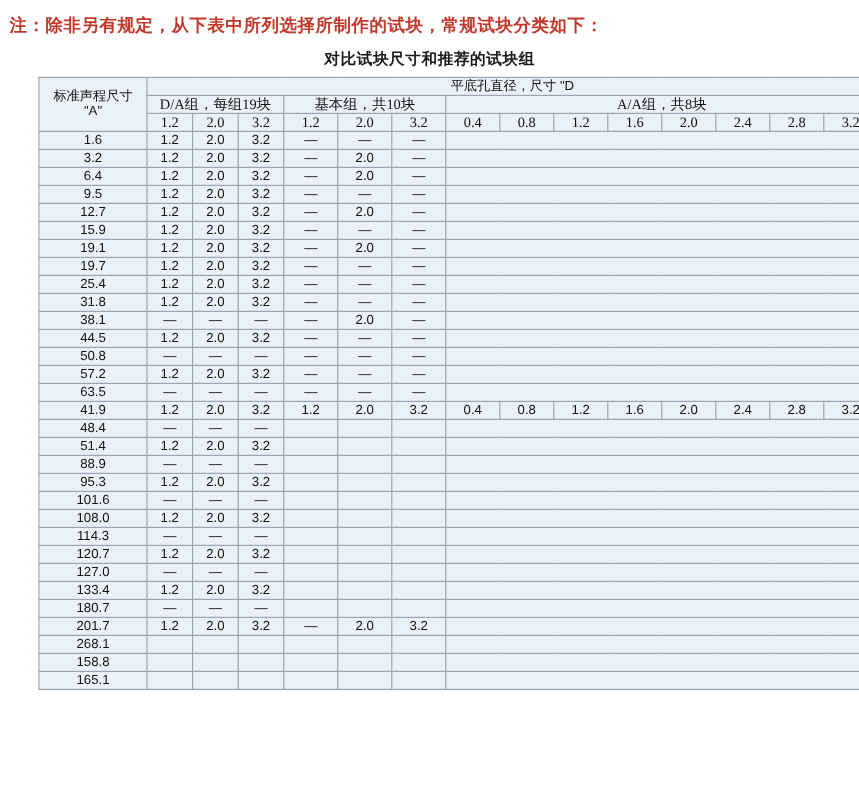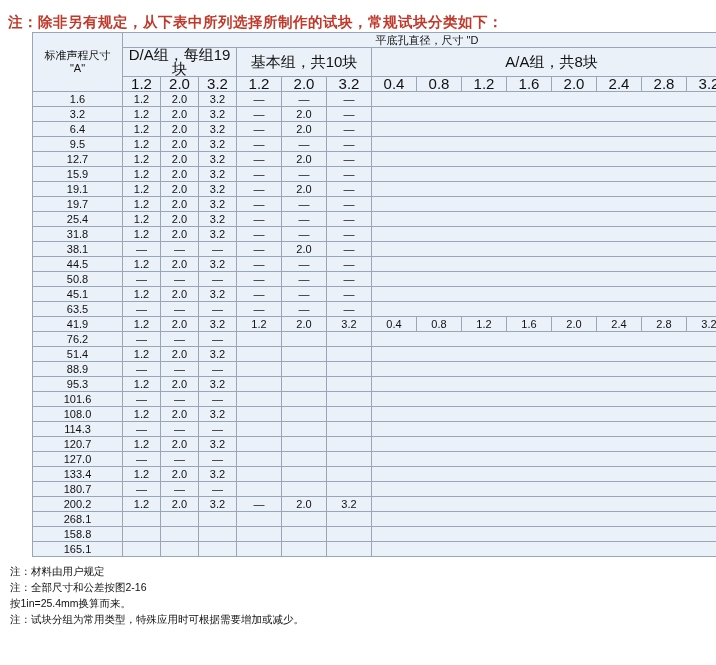--- a/index.html
+++ b/index.html
@@ -59,22 +59,23 @@
   }
   th.hdr {
     background: #d7e4f2;
     font-weight: bold;
     font-size: 11px;
     color: #12243a;
   }
   th.hdr-sub {
     background: #e3ecf7;
     font-weight: bold;
-    font-size: 15px;
+    font-size: 12px;
     color: #12243a;
+    font-family: Liberation Serif, serif;
   }
   td.sizecell {
     background: #f2f7fc;
     font-size: 11px;
   }
   th.corner {
     background: #d7e4f2;
     font-weight: bold;
     font-size: 11px;
     line-height: 13px;
@@ -102,20 +103,21 @@
   }
   .footer div { white-space: nowrap; }
 </style>
 </head>
 <body>
 
 <div class="page">
 
   <div class="note-line">注：除非另有规定，从下表中所列选择所制作的试块，常规试块分类如下：</div>
 
+  <div class="table-title">对比试块尺寸和推荐的试块组</div>
 
   <div class="tbl-wrap">
     <table class="main">
       <colgroup>
         <col style="width:90px">
         <col style="width:38px">
           <col style="width:38px">
           <col style="width:38px">
         <col style="width:45px">
           <col style="width:45px">
@@ -284,21 +286,21 @@
             <td class="sizecell">50.8</td>
             <td class="dash">—</td>
             <td class="dash">—</td>
             <td class="dash">—</td>
             <td class="dash">—</td>
             <td class="dash">—</td>
             <td class="dash">—</td>
             <td class="empty-wide" colspan="8"></td>
           </tr>
           <tr>
-            <td class="sizecell">45.1</td>
+            <td class="sizecell">57.2</td>
             <td class="val">1.2</td>
             <td class="val">2.0</td>
             <td class="val">3.2</td>
             <td class="dash">—</td>
             <td class="dash">—</td>
             <td class="dash">—</td>
             <td class="empty-wide" colspan="8"></td>
           </tr>
           <tr>
             <td class="sizecell">63.5</td>
@@ -321,21 +323,21 @@
             <td class="val">0.4</td>
             <td class="val">0.8</td>
             <td class="val">1.2</td>
             <td class="val">1.6</td>
             <td class="val">2.0</td>
             <td class="val">2.4</td>
             <td class="val">2.8</td>
             <td class="val">3.2</td>
           </tr>
           <tr>
-            <td class="sizecell">76.2</td>
+            <td class="sizecell">48.4</td>
             <td class="dash">—</td>
             <td class="dash">—</td>
             <td class="dash">—</td>
             <td class="blank"></td>
             <td class="blank"></td>
             <td class="blank"></td>
             <td class="empty-wide" colspan="8"></td>
           </tr>
           <tr>
             <td class="sizecell">51.4</td>
@@ -431,21 +433,21 @@
             <td class="sizecell">180.7</td>
             <td class="dash">—</td>
             <td class="dash">—</td>
             <td class="dash">—</td>
             <td class="blank"></td>
             <td class="blank"></td>
             <td class="blank"></td>
             <td class="empty-wide" colspan="8"></td>
           </tr>
           <tr>
-            <td class="sizecell">200.2</td>
+            <td class="sizecell">201.7</td>
             <td class="val">1.2</td>
             <td class="val">2.0</td>
             <td class="val">3.2</td>
             <td class="dash">—</td>
             <td class="val">2.0</td>
             <td class="val">3.2</td>
             <td class="empty-wide" colspan="8"></td>
           </tr>
           <tr>
             <td class="sizecell">268.1</td>
@@ -474,20 +476,14 @@
             <td class="blank"></td>
             <td class="blank"></td>
             <td class="blank"></td>
             <td class="blank"></td>
             <td class="empty-wide" colspan="8"></td>
           </tr>
         </tbody>
     </table>
   </div>
 
-  <div class="footer">
-    <div>注：材料由用户规定</div>
-    <div>注：全部尺寸和公差按图2-16</div>
-    <div>按1in=25.4mm换算而来。</div>
-    <div>注：试块分组为常用类型，特殊应用时可根据需要增加或减少。</div>
-  </div>
 
 </div>
 
 </body></html>

